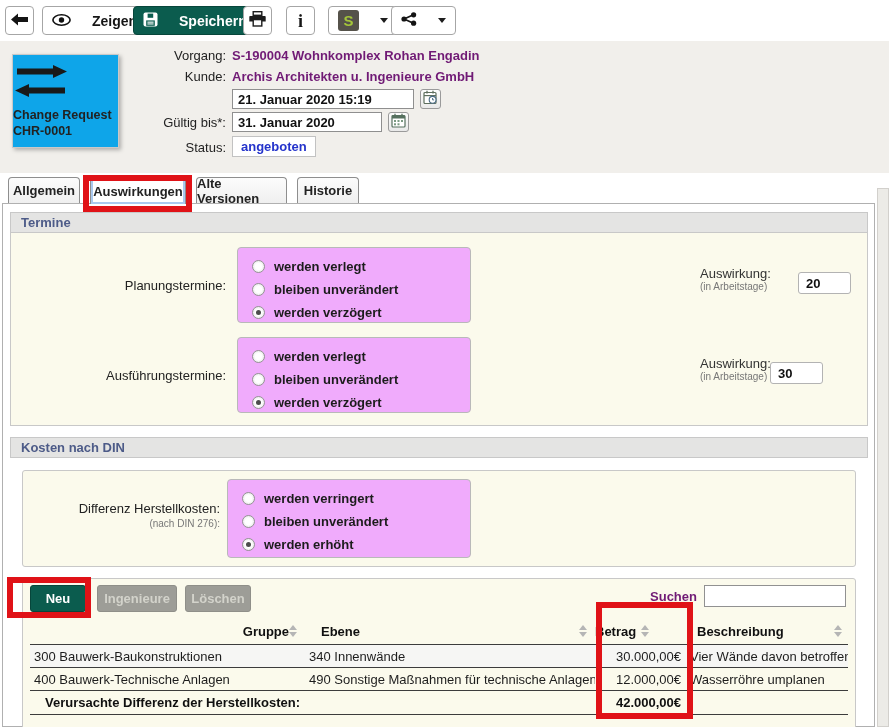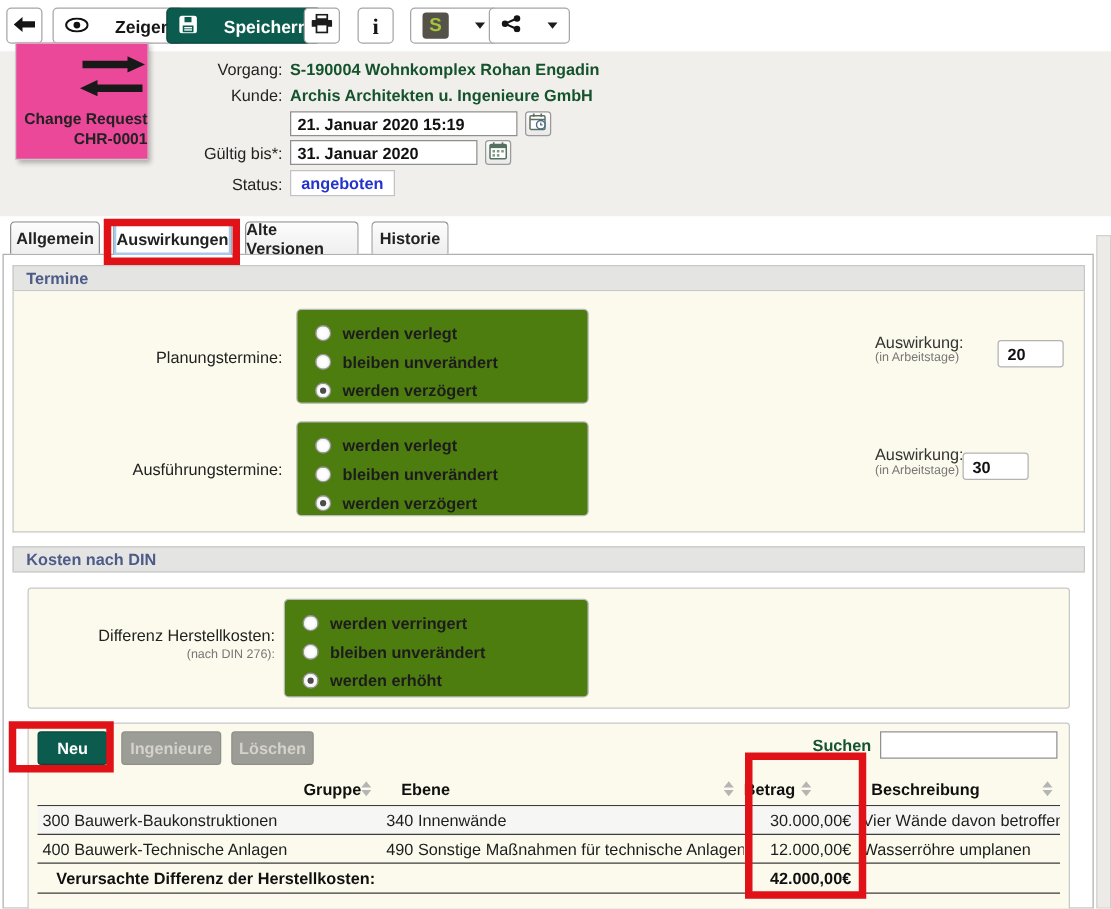--- a/index.html
+++ b/index.html
@@ -15,25 +15,25 @@
   .tbtn{position:absolute;top:6px;height:29px;border:1px solid #a6a6a6;border-radius:4px;background:#fff;
         display:flex;align-items:center;gap:21px;padding:0 9px;font-weight:bold;font-size:14px;color:#161616;cursor:pointer}
   .tbtn.green{background:var(--accent-green);border-color:#07463b;color:#fff}
   .caret{width:0;height:0;border-left:4px solid transparent;border-right:4px solid transparent;border-top:5px solid #1d1d1d}
   .slogo{width:21px;height:21px;background:var(--logo-bg);border-radius:3px;color:var(--logo-green);
          font-weight:bold;font-size:15px;display:flex;align-items:center;justify-content:center}
   .iserif{font-family:"Liberation Serif",serif;font-weight:bold;font-size:18px;line-height:1}
 
   
   .band{position:absolute;left:0;top:41px;width:889px;height:132px;background:var(--band-gray)}
-  .card{position:absolute;left:12px;top:34px;width:107px;height:94px;background:#ec4899;border:1px solid #c9c9c9;
-        box-shadow:2px 2px 4px rgba(0,0,0,.28);text-align:right;padding-top:8px}
+  .card{position:absolute;left:12px;top:54px;width:107px;height:94px;background:#0ea5e9;border:1px solid #c9c9c9;
+        box-shadow:2px 2px 4px rgba(0,0,0,.28);text-align:left;padding-top:8px}
   .card .ttl{font-weight:bold;font-size:12.5px;margin-top:6px}
   .flabel{position:absolute;width:216px;text-align:right;color:#222}
-  .fvalue{position:absolute;font-weight:bold;color:#14532d;white-space:nowrap}
+  .fvalue{position:absolute;font-weight:bold;color:#701a75;white-space:nowrap}
   .finput{position:absolute;border:1px solid #8f8f8f;background:#fff;font-family:"Liberation Sans",sans-serif;
           font-weight:bold;font-size:13px;padding:1px 5px;color:#111}
   .calbtn{position:absolute;width:21px;height:20px;border:1px solid #9a9a9a;border-radius:3px;
           background:linear-gradient(#fdfdfd,#e9e9e9);display:flex;align-items:center;justify-content:center;cursor:pointer}
   .statusbox{position:absolute;border:1px solid #c2c2c2;background:#fff;padding:2px 8px;font-weight:bold;
              color:var(--status-blue);cursor:pointer}
 
   
   .tab{position:absolute;top:177px;height:26px;border:1px solid #8e8e8e;border-bottom:none;border-radius:4px 4px 0 0;
        background:linear-gradient(#fcfcfc,#efefef);font-weight:bold;font-size:13px;display:flex;align-items:center;
@@ -41,21 +41,21 @@
   .tab.active{background:#fff;height:27px;box-shadow:inset 0 0 0 2px #aac9ef;z-index:4}
 
   
   .panel{position:absolute;left:2px;top:203px;width:873px;height:524px;border:1px solid #b0b0b0;background:#fff}
   .secbar{position:absolute;left:10px;width:858px;height:21px;background:var(--bar-gray);border:1px solid #c8c8c8;
           color:var(--section-title-blue);font-weight:bold;line-height:19px;padding-left:10px}
   .secbody{position:absolute;left:10px;width:858px;background:var(--cream);border:1px solid #c8c8c8;border-top:none}
   .creambox{position:absolute;background:var(--cream);border:1px solid #c8c8c8;border-radius:3px}
 
   
-  .rbox{position:absolute;background:#4d7c0f;border:1px solid #b9b9b9;border-radius:4px;padding:7px 0 0 14px}
+  .rbox{position:absolute;background:#f0abfc;border:1px solid #b9b9b9;border-radius:4px;padding:7px 0 0 14px}
   .ropt{display:flex;align-items:center;gap:9px;height:23px;font-weight:bold;color:#1c1c1c;cursor:pointer}
   .radio{width:13px;height:13px;border-radius:50%;border:1px solid #949494;background:radial-gradient(#fff 40%,#ddd);flex:0 0 13px}
   .radio.sel::after{content:"";display:block;width:5px;height:5px;background:#4c4c4c;border-radius:50%;margin:3px}
   .awlabel{position:absolute;color:#333}
   .awunit{font-size:10px;color:#777}
   .awinput{position:absolute;width:53px;height:22px;border:1px solid #b3b3b3;border-radius:3px;background:#fff;
            font-family:"Liberation Sans",sans-serif;font-weight:bold;font-size:13px;padding-left:7px;color:#111}
 
   
   .gbtn{position:absolute;height:27px;border-radius:3px;font-weight:bold;font-size:13px;display:flex;

